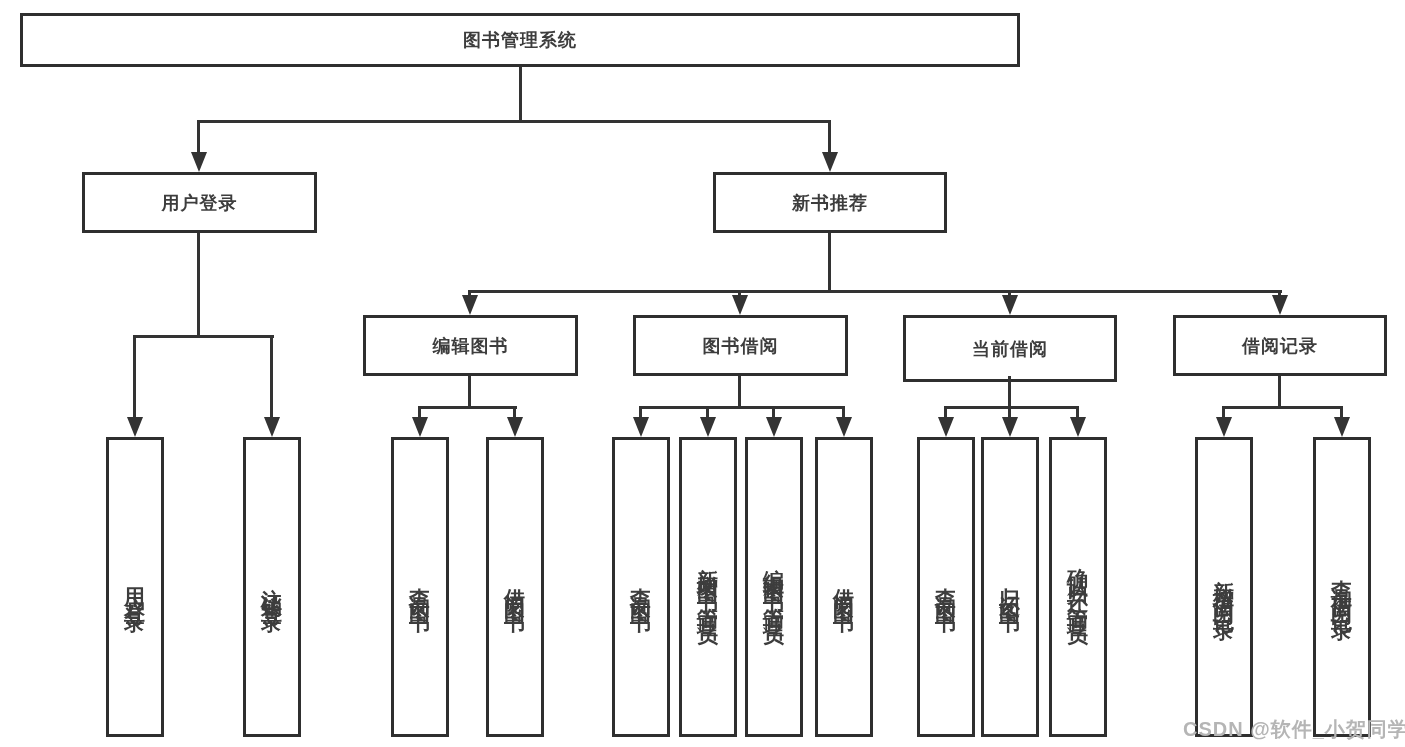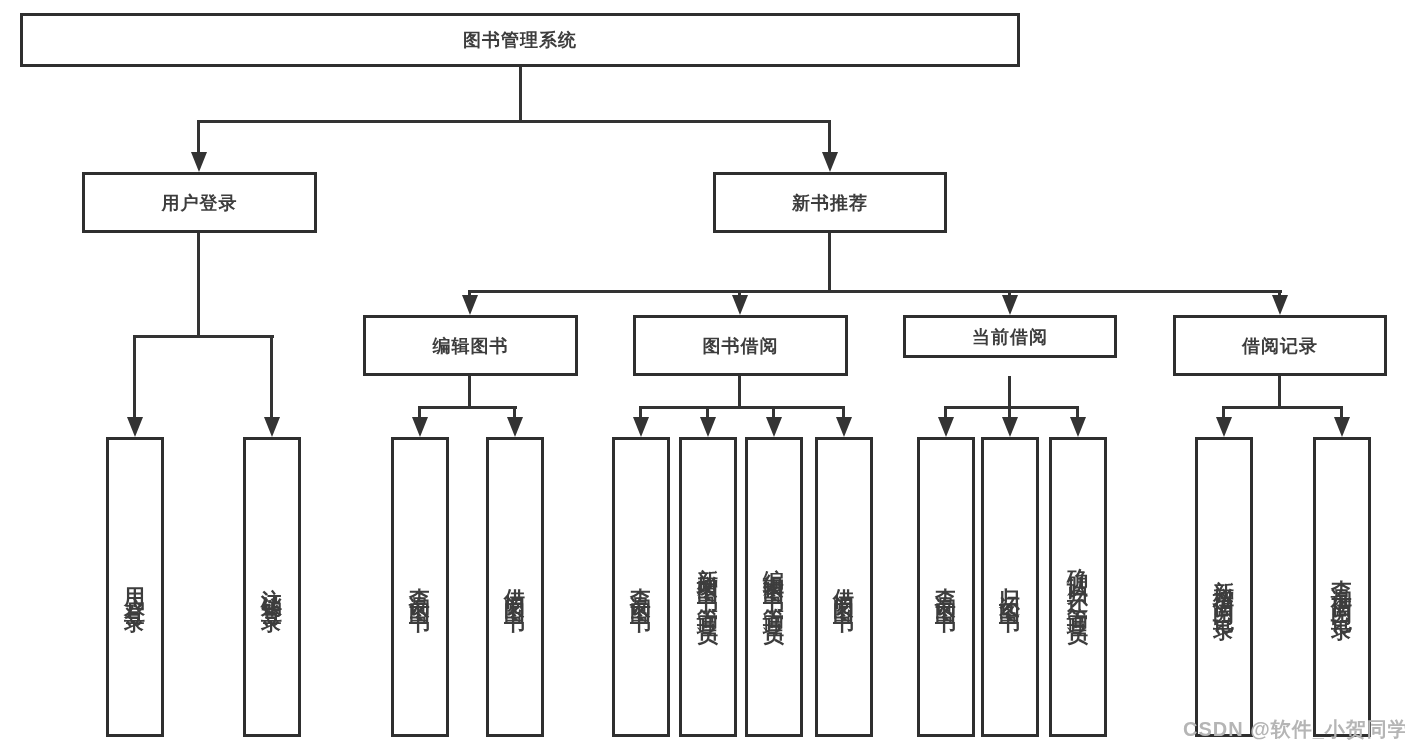--- a/index.html
+++ b/index.html
@@ -67,21 +67,21 @@
   <div class="node hnode" style="left:713px;top:172px;width:234px;height:61px;">
     <span>新书推荐</span>
   </div>
 
   <div class="node hnode" style="left:363px;top:315px;width:215px;height:61px;">
     <span>编辑图书</span>
   </div>
   <div class="node hnode" style="left:633px;top:315px;width:215px;height:61px;">
     <span>图书借阅</span>
   </div>
-  <div class="node hnode" style="left:903px;top:315px;width:214px;height:43px;">
+  <div class="node hnode" style="left:903px;top:315px;width:214px;height:67px;">
     <span>当前借阅</span>
   </div>
   <div class="node hnode" style="left:1173px;top:315px;width:214px;height:61px;">
     <span>借阅记录</span>
   </div>
 
   <div class="node leaf" style="left:106px;">
     <span class="vtext">用户登录</span>
   </div>
   <div class="node leaf" style="left:243px;">

